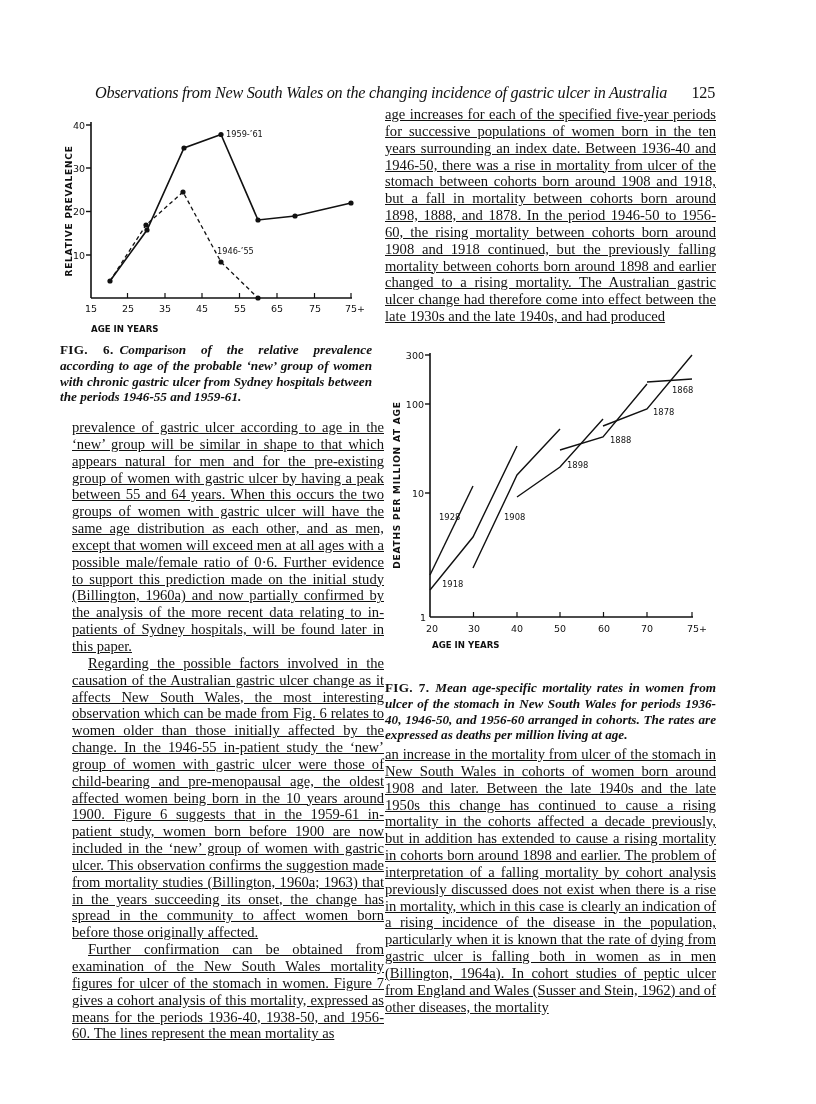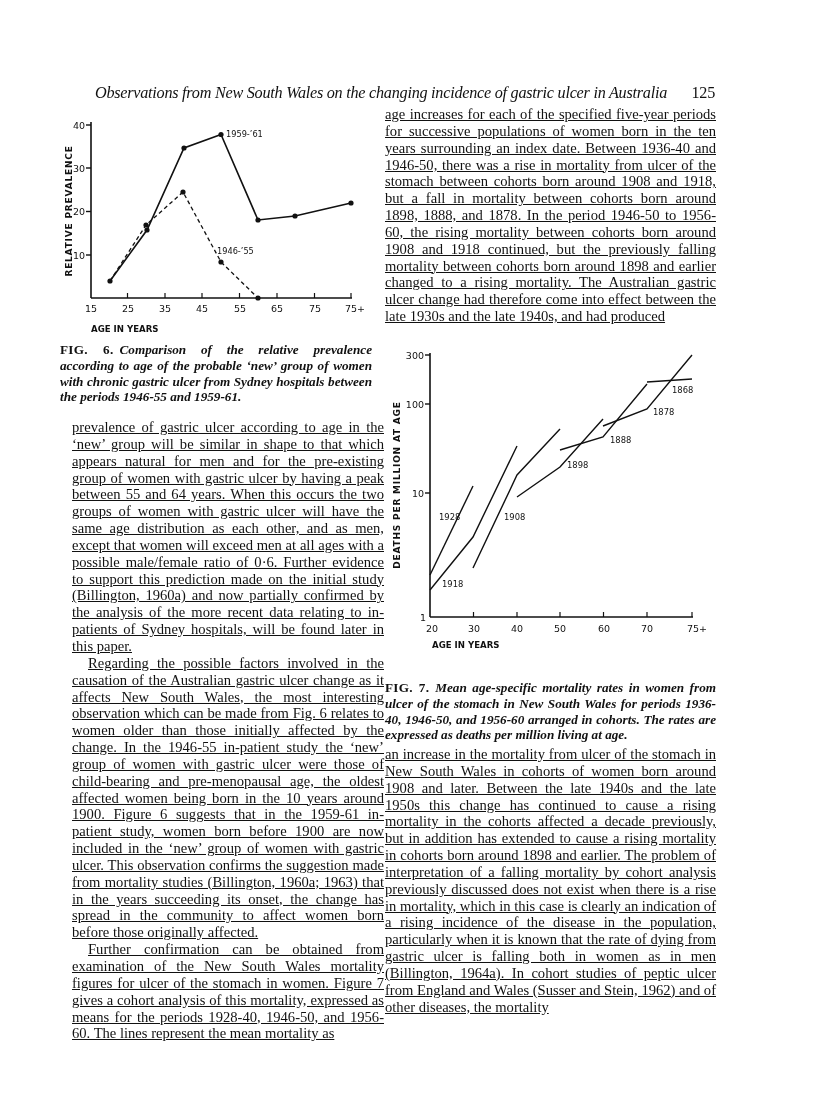--- a/index.html
+++ b/index.html
@@ -85,21 +85,21 @@
   </g>
 </svg>
 
 <div class="caption cap6">
   <span class="figlabel">FIG. 6.</span><span>Comparison of the relative prevalence according to age of the probable ‘new’ group of women with chronic gastric ulcer from Sydney hospitals between the periods 1946-55 and 1959-61.</span>
 </div>
 
 <div class="col col-left-text">
   <p>prevalence of gastric ulcer according to age in the ‘new’ group will be similar in shape to that which appears natural for men and for the pre-existing group of women with gastric ulcer by having a peak between 55 and 64 years. When this occurs the two groups of women with gastric ulcer will have the same age distribution as each other, and as men, except that women will exceed men at all ages with a possible male/female ratio of 0·6. Further evidence to support this prediction made on the initial study (Billington, 1960a) and now partially confirmed by the analysis of the more recent data relating to in-patients of Sydney hospitals, will be found later in this paper.</p>
   <p class="ind">Regarding the possible factors involved in the causation of the Australian gastric ulcer change as it affects New South Wales, the most interesting observation which can be made from Fig. 6 relates to women older than those initially affected by the change. In the 1946-55 in-patient study the ‘new’ group of women with gastric ulcer were those of child-bearing and pre-menopausal age, the oldest affected women being born in the 10 years around 1900. Figure 6 suggests that in the 1959-61 in-patient study, women born before 1900 are now included in the ‘new’ group of women with gastric ulcer. This observation confirms the suggestion made from mortality studies (Billington, 1960a; 1963) that in the years succeeding its onset, the change has spread in the community to affect women born before those originally affected.</p>
-  <p class="ind">Further confirmation can be obtained from examination of the New South Wales mortality figures for ulcer of the stomach in women. Figure 7 gives a cohort analysis of this mortality, expressed as means for the periods 1928-40, 1946-50, and 1956-60. The lines represent the mean mortality as</p>
+  <p class="ind">Further confirmation can be obtained from examination of the New South Wales mortality figures for ulcer of the stomach in women. Figure 7 gives a cohort analysis of this mortality, expressed as means for the periods 1936-40, 1938-50, and 1956-60. The lines represent the mean mortality as</p>
 </div>
 
 <div class="col col-right-top">
   <p>age increases for each of the specified five-year periods for successive populations of women born in the ten years surrounding an index date. Between 1936-40 and 1946-50, there was a rise in mortality from ulcer of the stomach between cohorts born around 1908 and 1918, but a fall in mortality between cohorts born around 1898, 1888, and 1878. In the period 1946-50 to 1956-60, the rising mortality between cohorts born around 1908 and 1918 continued, but the previously falling mortality between cohorts born around 1898 and earlier changed to a rising mortality. The Australian gastric ulcer change had therefore come into effect between the late 1930s and the late 1940s, and had produced</p>
 </div>
 
 <svg class="fig" style="left:388px; top:345px;" width="330" height="305" viewBox="0 0 330 305">
 
   <g>
     <line x1="42" y1="8" x2="42" y2="272" stroke="#111" stroke-width="1.6"></line>

